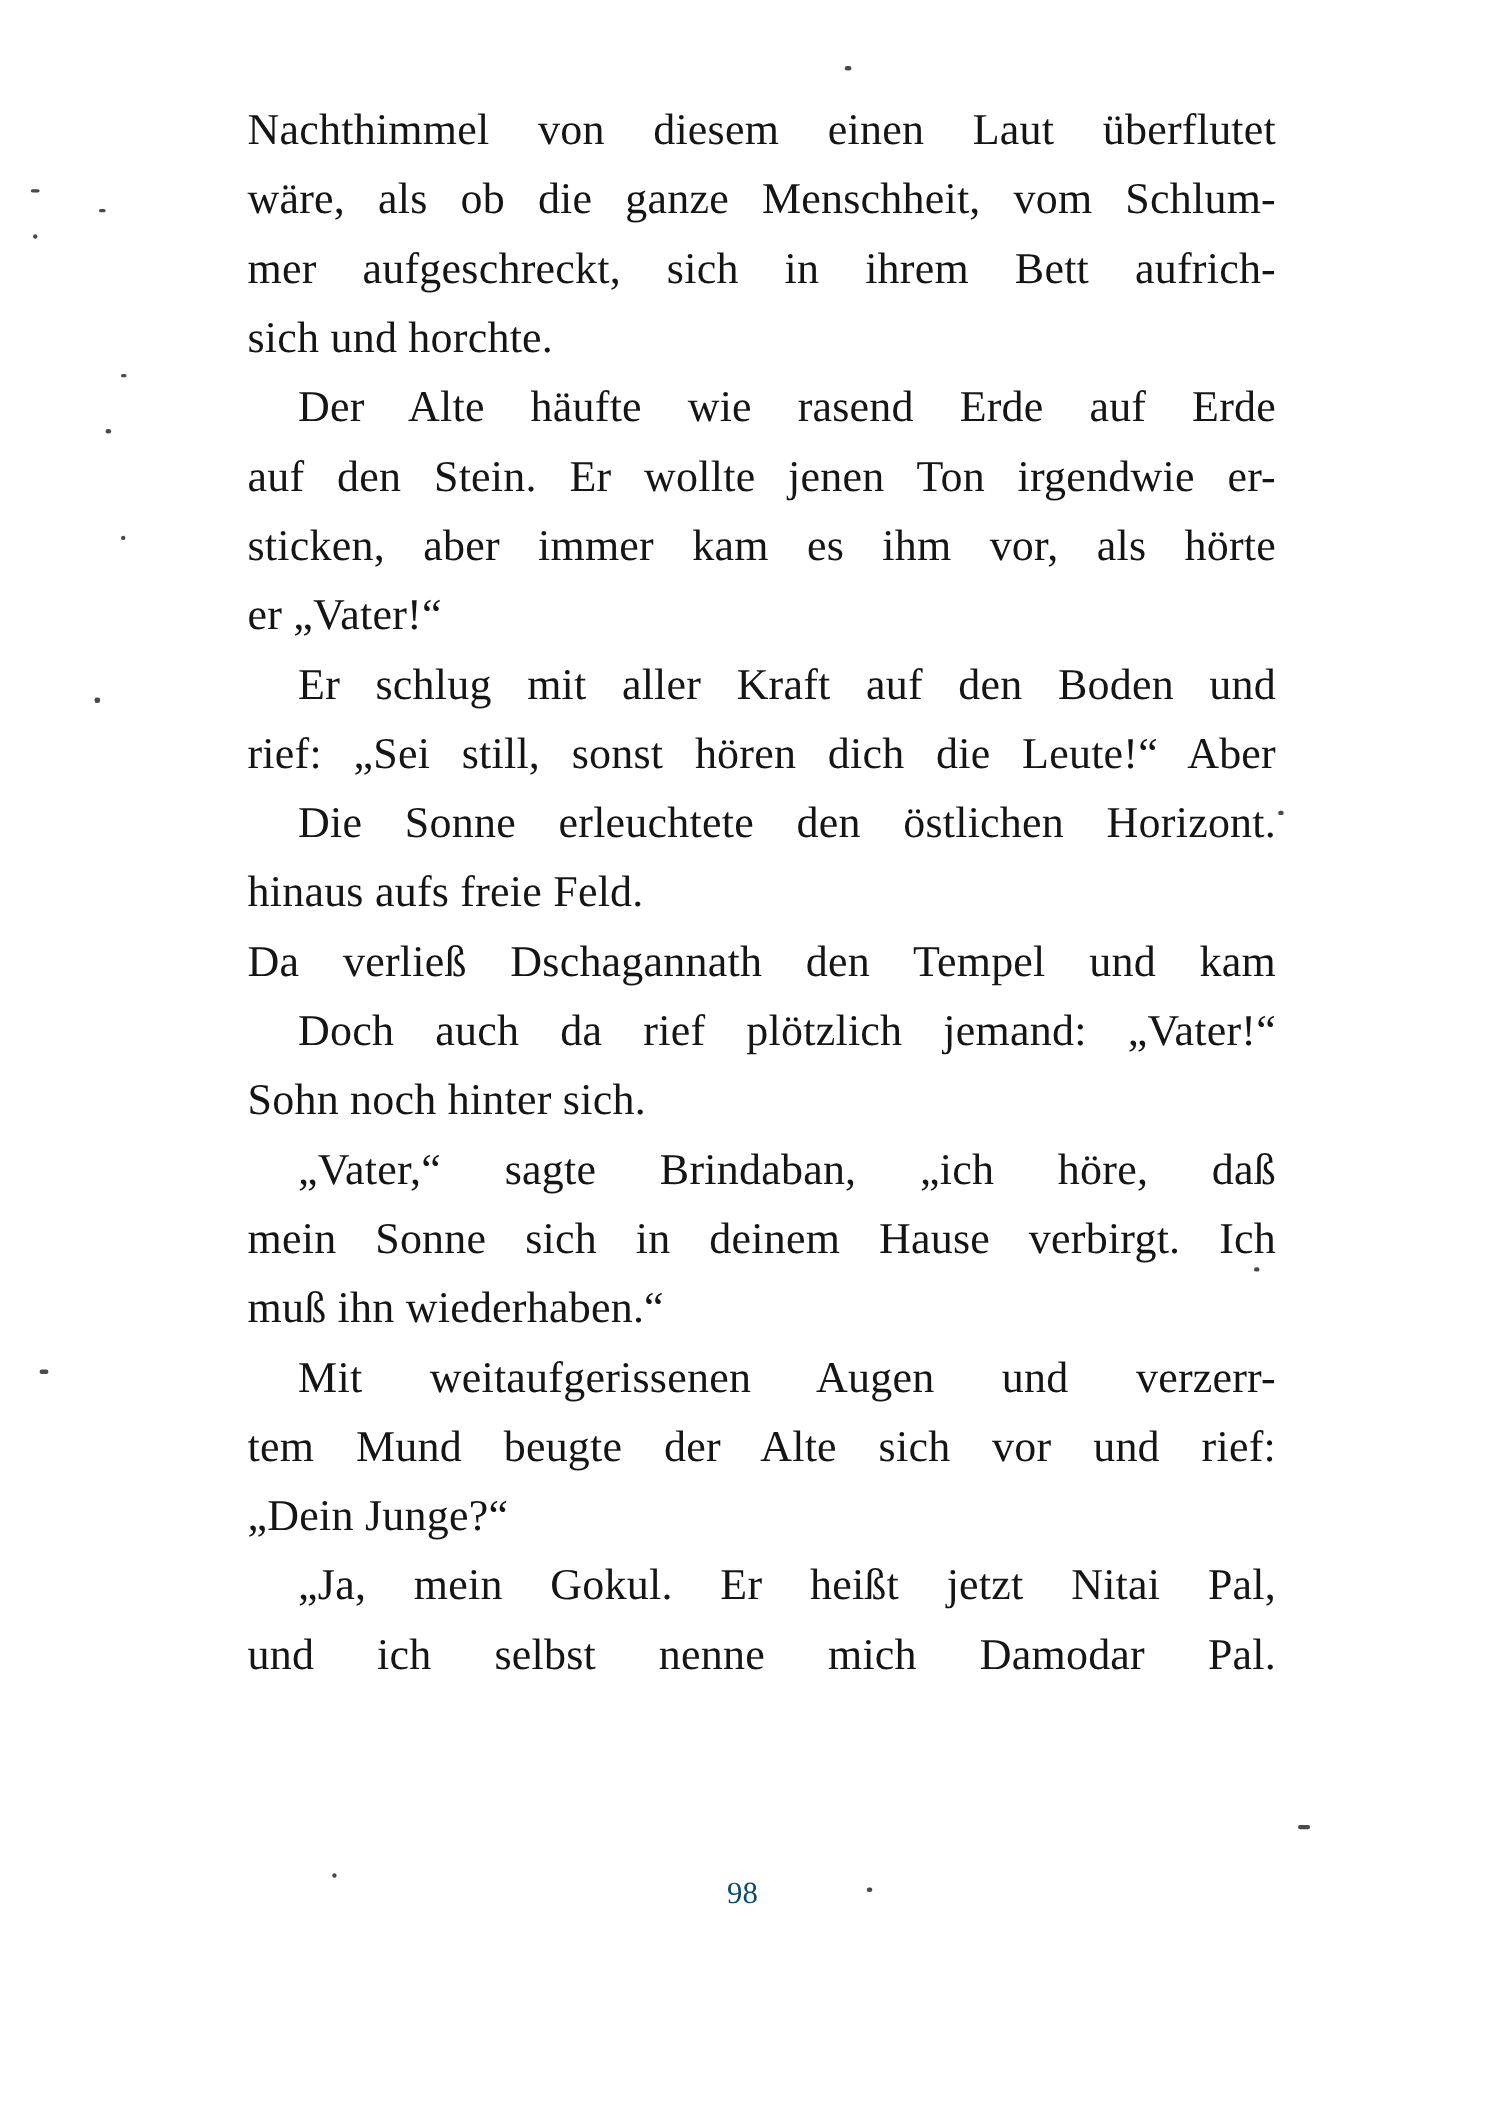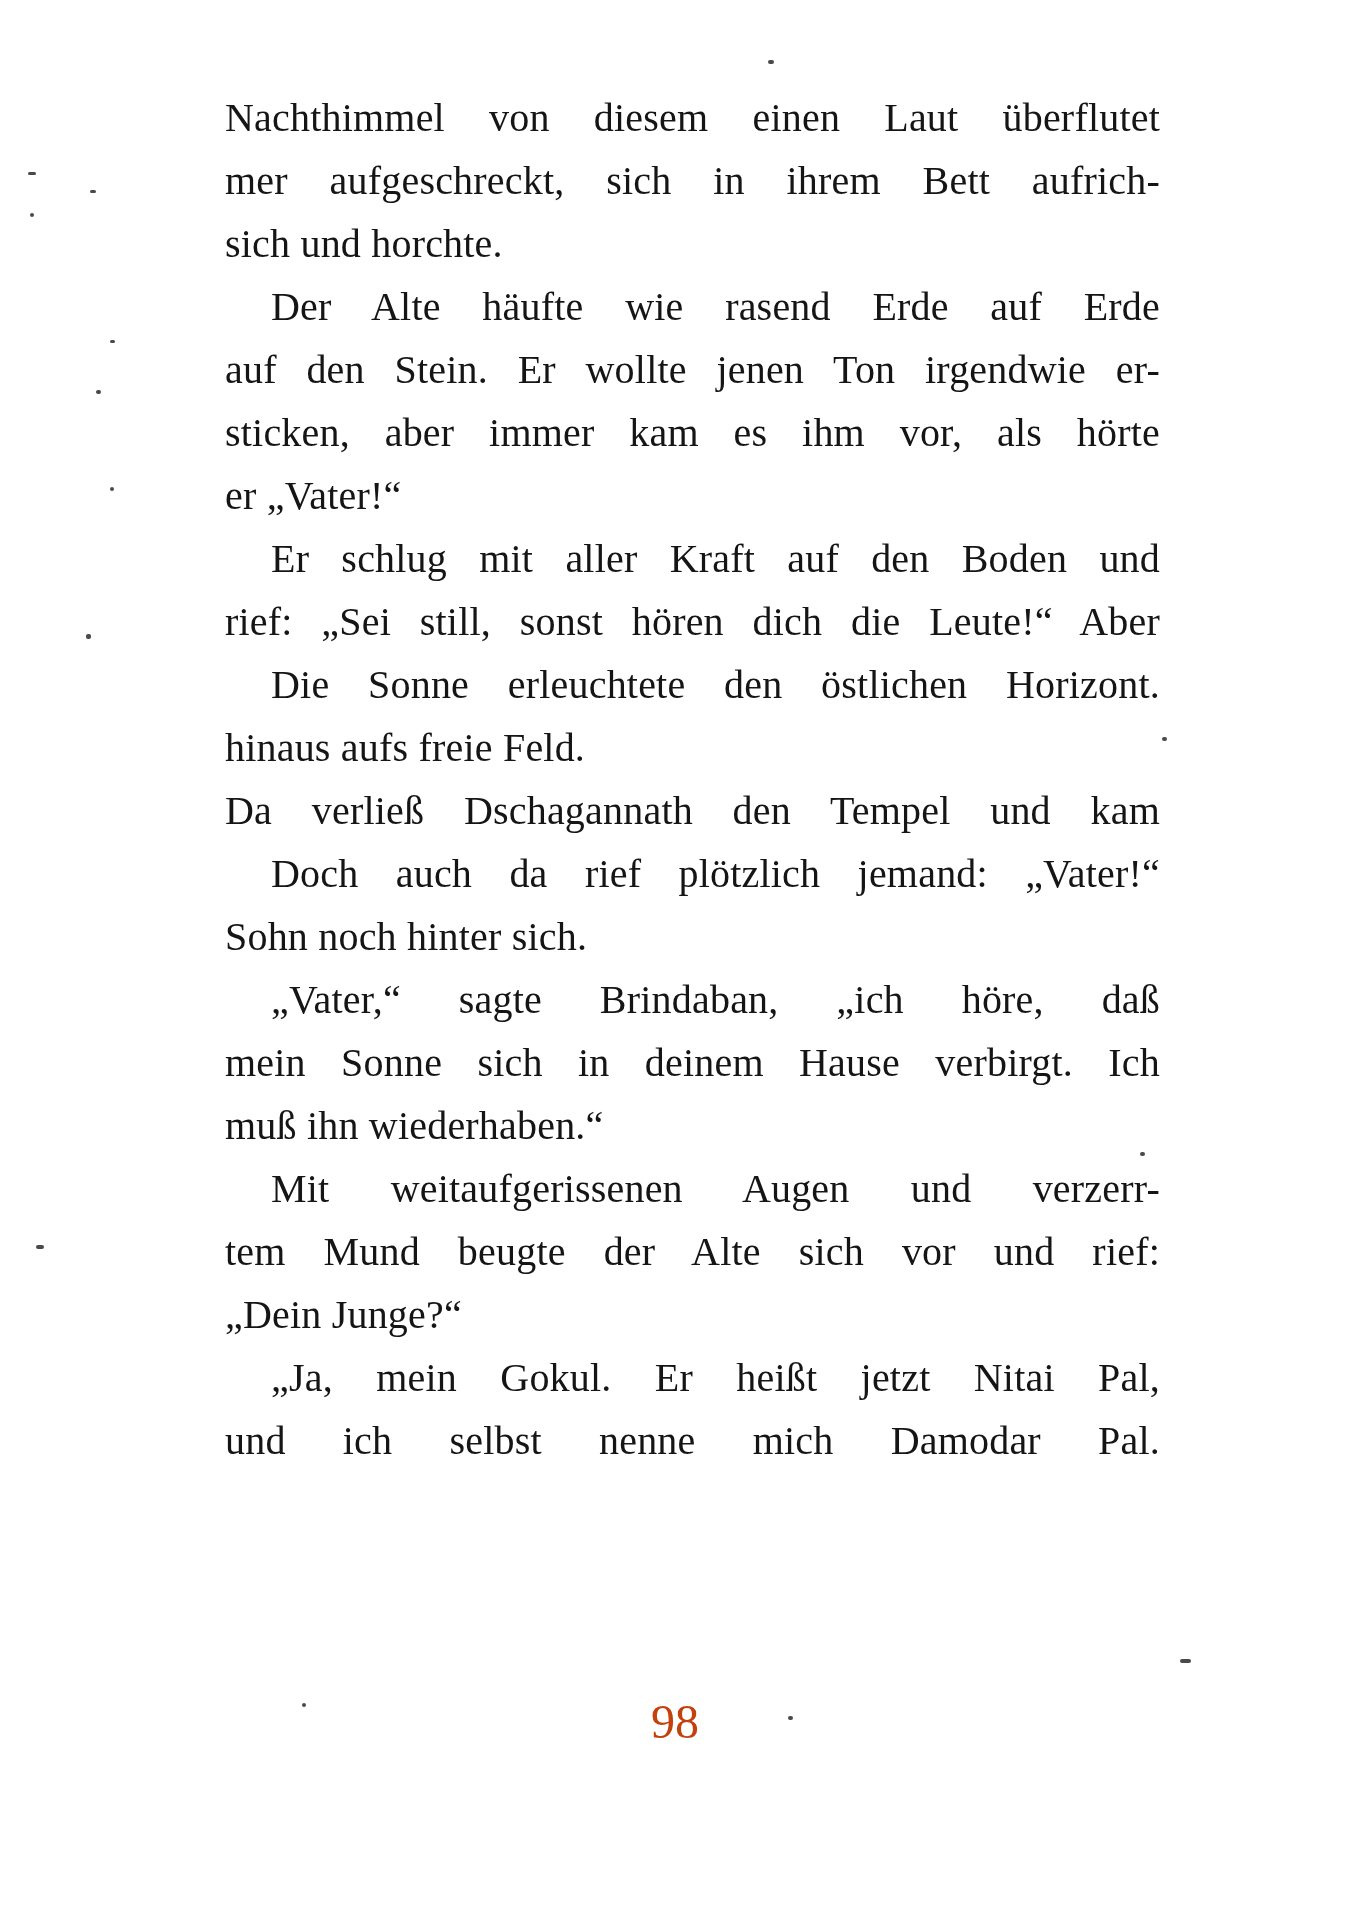--- a/index.html
+++ b/index.html
@@ -36,38 +36,39 @@
   }
   .line.indent {
     text-indent: 46px;
   }
   .page-number {
     position: absolute;
     top: 1692px;
     left: 0;
     width: 1350px;
     text-align: center;
-    font-size: 48px;
+    font-size: 28px;
     line-height: 60px;
-    color: #c2410c;
+    color: #0c4a6e;
   }
   .speck {
     position: absolute;
     background: #2a2a2a;
     opacity: 0.85;
     border-radius: 2px;
   }
 </style>
 </head>
 <body>
 
 <div class="page">
 
   <div class="text-block">
       <div class="line">Nachthimmel von diesem einen Laut überflutet</div>
+      <div class="line">wäre, als ob die ganze Menschheit, vom Schlum-</div>
       <div class="line">mer aufgeschreckt, sich in ihrem Bett aufrich-</div>
       <div class="line para-end">sich und horchte.</div>
       <div class="line indent">Der Alte häufte wie rasend Erde auf Erde</div>
       <div class="line">auf den Stein. Er wollte jenen Ton irgendwie er-</div>
       <div class="line">sticken, aber immer kam es ihm vor, als hörte</div>
       <div class="line para-end">er „Vater!“</div>
       <div class="line indent">Er schlug mit aller Kraft auf den Boden und</div>
       <div class="line">rief: „Sei still, sonst hören dich die Leute!“ Aber</div>
       <div class="line indent">Die Sonne erleuchtete den östlichen Horizont.</div>
       <div class="line para-end">hinaus aufs freie Feld.</div>

